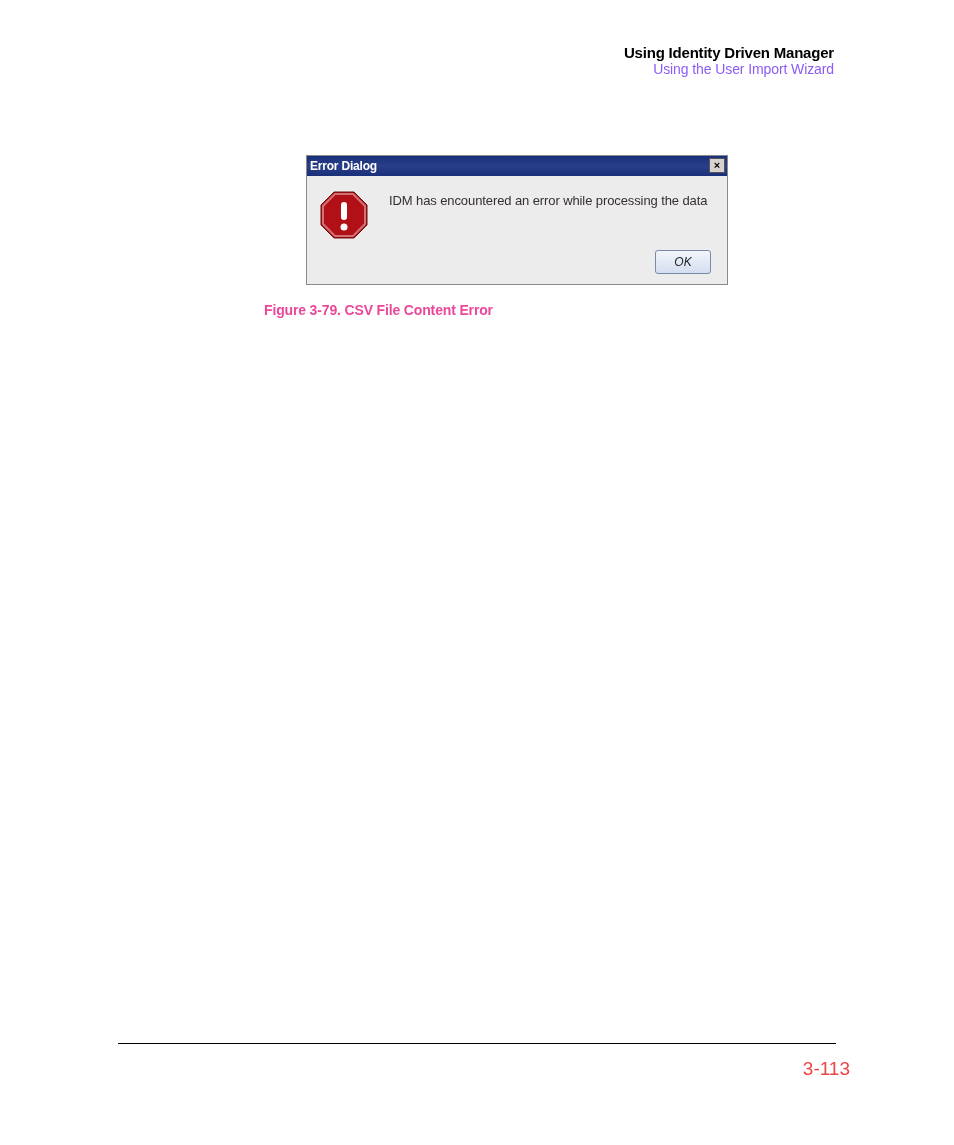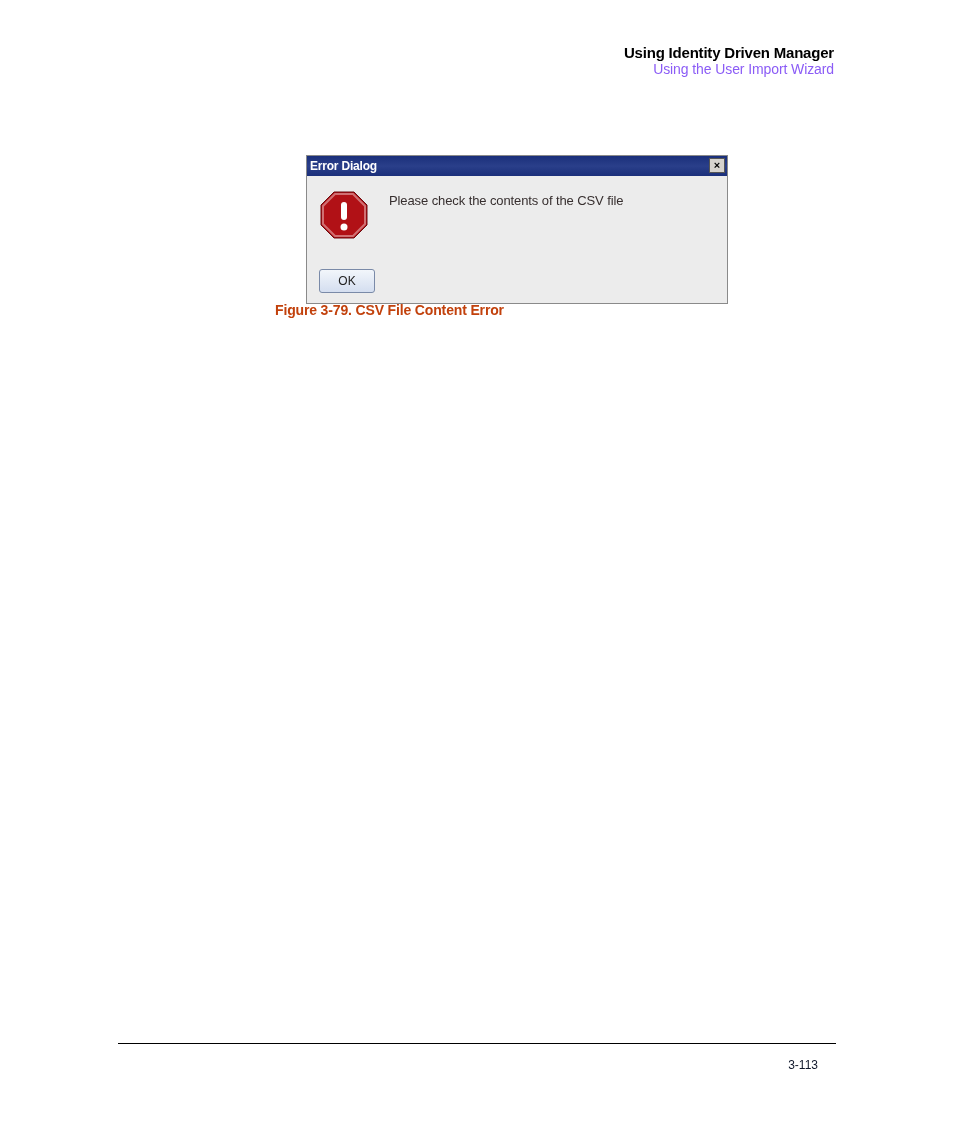--- a/index.html
+++ b/index.html
@@ -98,60 +98,62 @@
     flex: 1;
     font-size: 13px;
     line-height: 1.35;
     color: #372f2f;
     font-family: Arial, sans-serif;
     padding-top: 2px;
     letter-spacing: -0.1px;
   }
   .button-row {
     display: flex;
-    margin-top: 29px;
+    justify-content: flex-end;
+    margin-top: 10px;
     padding-right: 4px;
+    font-style: italic;
   }
   .ok-btn {
     width: 56px;
     height: 24px;
     background: linear-gradient(#f2f6fb, #d4def0);
     border: 1px solid #7a8aa8;
     border-radius: 3px;
     font-size: 12px;
     color: #222;
     cursor: pointer;
     display: flex;
     align-items: center;
     justify-content: center;
     font-family: Arial, sans-serif;
   }
   .caption {
     position: absolute;
     top: 302px;
-    left: 275px;
+    left: 264px;
     font-weight: bold;
     font-size: 14px;
-    color: #c2410c;
+    color: #ec4899;
     letter-spacing: -0.15px;
     text-align: center;
   }
   .footer-rule {
     position: absolute;
     left: 118px;
     right: 118px;
     top: 1043px;
     border-top: 1px solid #000;
   }
   .page-num {
     position: absolute;
-    right: 136px;
+    right: 104px;
     top: 1058px;
-    font-size: 12px;
-    color: #0f172a;
+    font-size: 19px;
+    color: #ef4444;
   }
 </style>
 </head>
 <body>
 
 <div class="page">
 
   <div class="header">
     <div class="header-title">Using Identity Driven Manager</div>
     <div class="header-sub">Using the User Import Wizard</div>
@@ -168,21 +170,21 @@
       <div class="body-row">
         <div class="error-icon">
           <svg width="50" height="50" viewBox="0 0 50 50">
             <polygon points="15,2 35,2 48,15 48,35 35,48 15,48 2,35 2,15" fill="#b11116" stroke="#6a0b0e" stroke-width="1"></polygon>
             <polygon points="16,4 34,4 46,16 46,34 34,46 16,46 4,34 4,16" fill="none" stroke="#ffffff" stroke-width="2" opacity="0.4"></polygon>
             <rect x="22" y="12" width="6" height="18" rx="3" fill="#ffffff"></rect>
             <circle cx="25" cy="37" r="3.5" fill="#ffffff"></circle>
           </svg>
         </div>
         <div class="msg">
-          <div>Please check the contents of the CSV file</div>
+          <div>IDM has encountered an error while processing the data</div>
         </div>
       </div>
       <div class="button-row">
         <div class="ok-btn">
           <span>OK</span>
         </div>
       </div>
     </div>
   </div>
 

